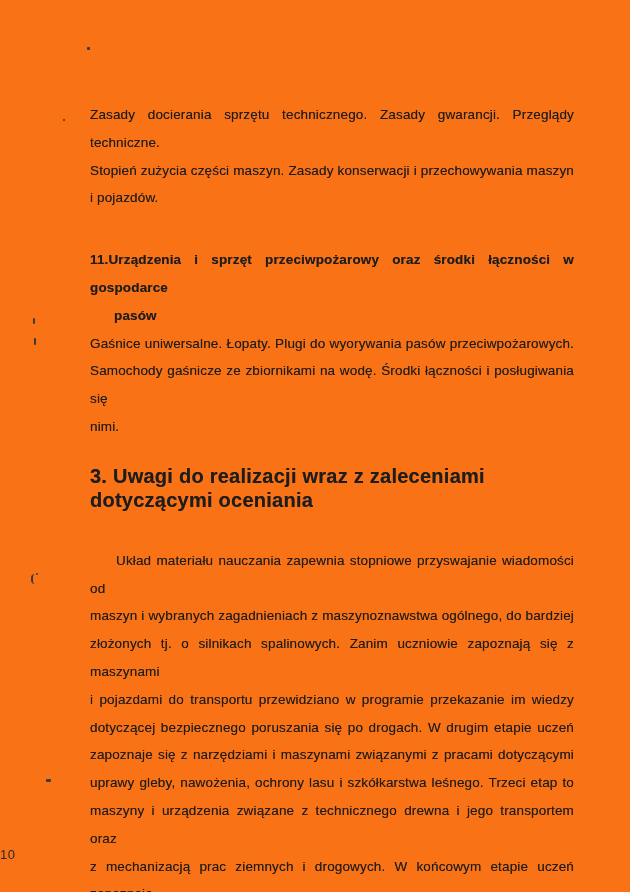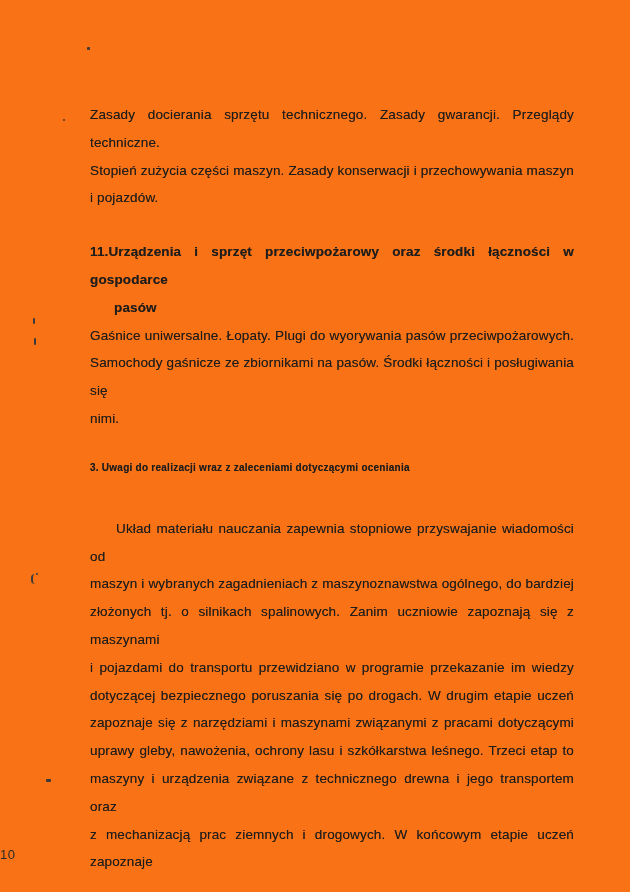--- a/index.html
+++ b/index.html
@@ -32,23 +32,23 @@
   }
   
   .j {
     text-align: justify;
     text-align-last: justify;
   }
   .left { text-align: left; }
   .bold { font-weight: 700; }
   .hang { padding-left: 24px; }      
   .indent1 { text-indent: 26px; }    
-  .gap-before { margin-top: 26px; }
+  .gap-before { margin-top: 34px; }
   .heading3 {
-    font-size: 10px;
+    font-size: 20px;
     font-weight: 700;
     line-height: 24px;
     letter-spacing: 0.25px;
     margin-top: 23px;
     margin-bottom: 35px;
     text-shadow: 0 0 0.5px rgba(20,20,20,0.55);
   }
   .page-number {
     position: absolute;
     left: 0;
@@ -86,21 +86,21 @@
       <div class="line left">i pojazdów.</div>
     </div>
 
     <div class="gap-before">
       <div class="line bold j">11.Urządzenia i sprzęt przeciwpożarowy oraz środki łączności w gospodarce</div>
       <div class="line bold left hang">pasów</div>
     </div>
 
     <div>
       <div class="line j">Gaśnice uniwersalne. Łopaty. Plugi do wyorywania pasów przeciwpożarowych.</div>
-      <div class="line j">Samochody gaśnicze ze zbiornikami na pasów. Środki łączności i posługiwania się</div>
+      <div class="line j">Samochody gaśnicze ze zbiornikami na wodę. Środki łączności i posługiwania się</div>
       <div class="line left">nimi.</div>
     </div>
 
     <div class="heading3">3. Uwagi do realizacji wraz z  zaleceniami dotyczącymi oceniania</div>
 
     <div>
       <div class="line j indent1">Układ materiału nauczania zapewnia stopniowe przyswajanie wiadomości od</div>
       <div class="line j">maszyn i wybranych zagadnieniach z maszynoznawstwa ogólnego, do bardziej</div>
       <div class="line j">złożonych tj. o silnikach spalinowych. Zanim uczniowie zapoznają się z maszynami</div>
       <div class="line j">i pojazdami do transportu przewidziano w programie przekazanie im wiedzy</div>

